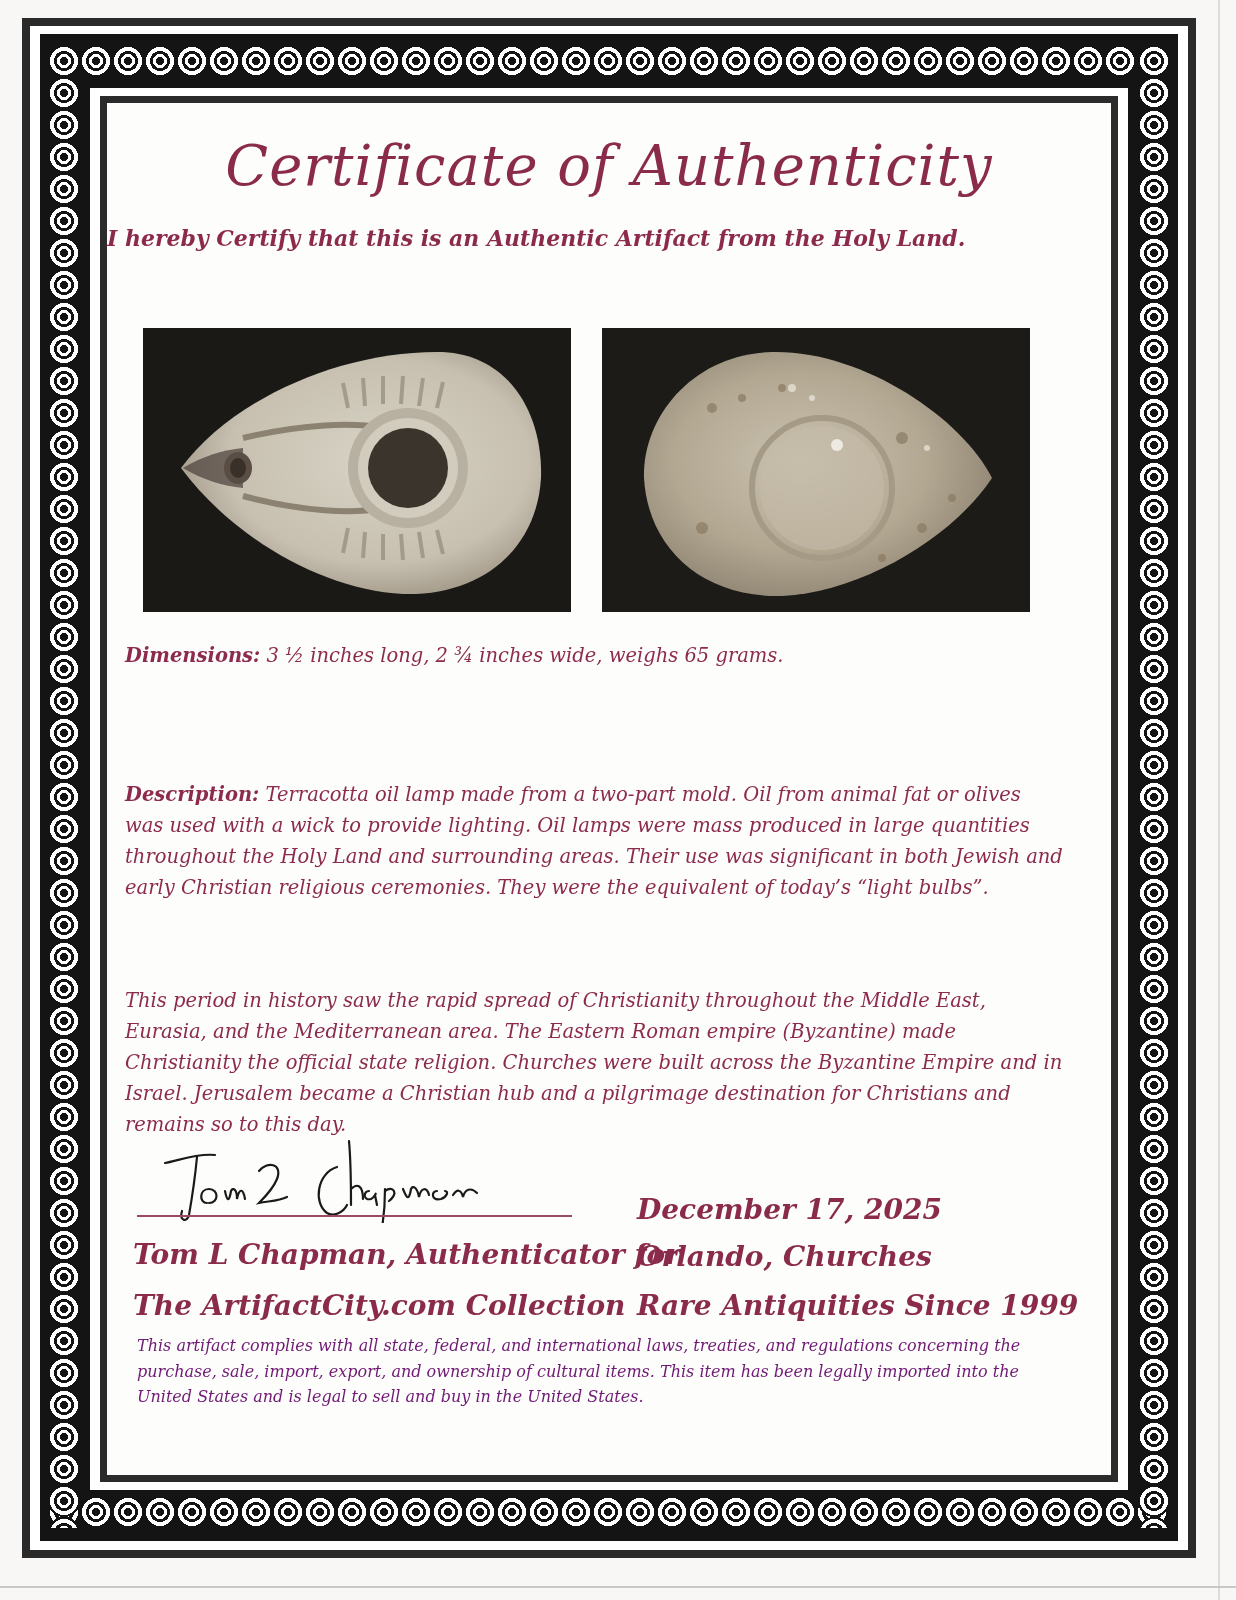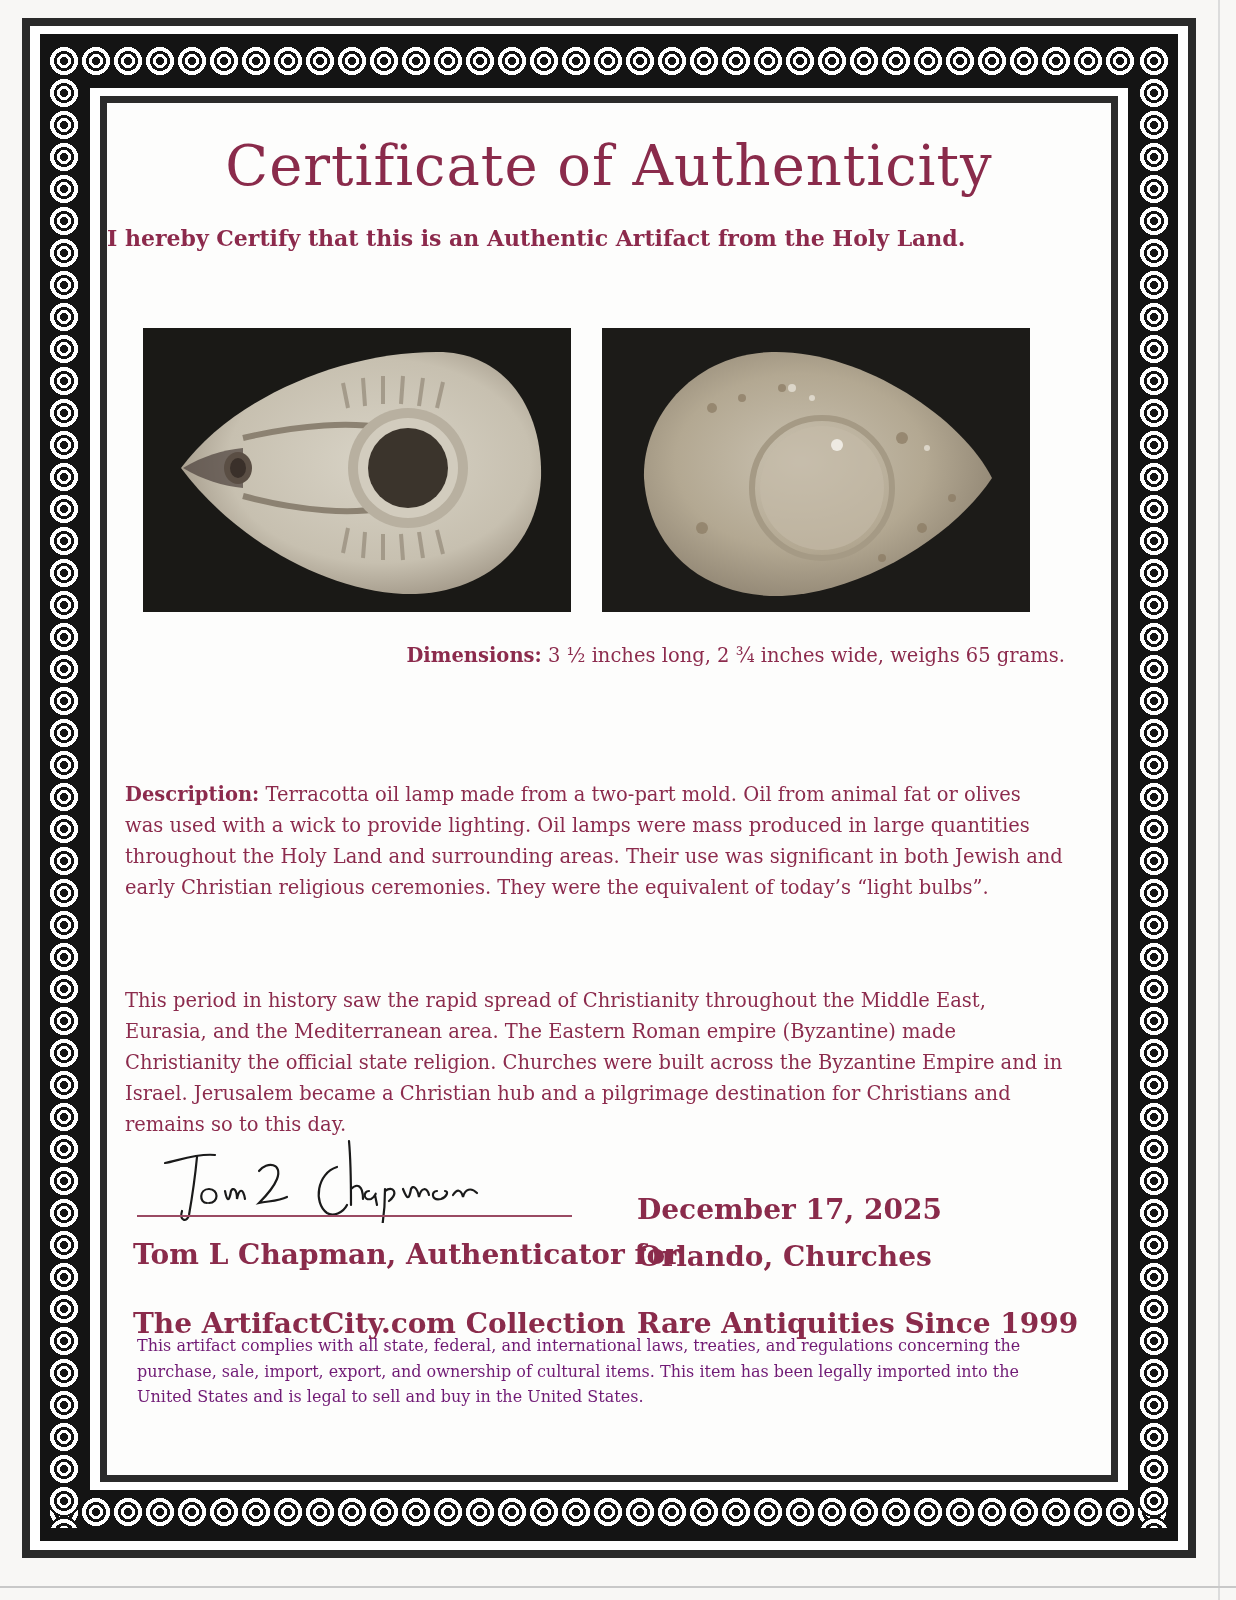--- a/index.html
+++ b/index.html
@@ -75,20 +75,21 @@
       box-sizing: border-box;
       border: 7px solid #2b2b2b;
       background: #fdfdfc;
     }
 
     .content {
       position: absolute;
       left: 107px; top: 103px; width: 1004px; height: 1372px;
       color: #8b2c4c;
       font-family: "DejaVu Serif", serif;
+      font-style: italic;
       border-radius: 24px;
     }
     .title {
       position: absolute;
       left: 0; top: 30px; width: 1004px;
       text-align: center;
       font-size: 56px;
       letter-spacing: 1px;
       color: #8a2b4b;
       font-weight: normal;
@@ -114,21 +115,21 @@
     .photo.p2 { left: 495px; width: 428px; background: #1c1b18; }
 
     .body-text {
       position: absolute;
       left: 18px; width: 940px;
       font-size: 19.5px;
       line-height: 31px;
       color: #8c2b4d;
     }
     .body-text .label { font-weight: bold; }
-    .dims { top: 537px; text-align: right; }
+    .dims { top: 537px; }
     .prov { top: 592px; }
     .desc { top: 676px; }
     .hist { top: 882px; }
 
     .sig-area {
       position: absolute; left: 30px; top: 1030px; width: 440px; height: 90px;
     }
     .sig-line {
       position: absolute; left: 30px; top: 1112px; width: 435px; height: 2px;
       background: #9a4a63;
@@ -136,21 +137,21 @@
     .sig-col {
       position: absolute;
       font-size: 28px;
       font-weight: bold;
       color: #8a2b4b;
     }
     .sig-col.left  { left: 26px; }
     .sig-col.right { left: 530px; }
     .r1 { top: 1090px; }
     .r2 { top: 1137px; }
-    .r3 { top: 1186px; margin-top: 18px; }
+    .r3 { top: 1186px; }
 
     .legal {
       position: absolute;
       left: 30px; top: 1230px; width: 900px;
       font-size: 16px;
       line-height: 25.5px;
       color: #701a75;
     }
   </style>
 </head>

